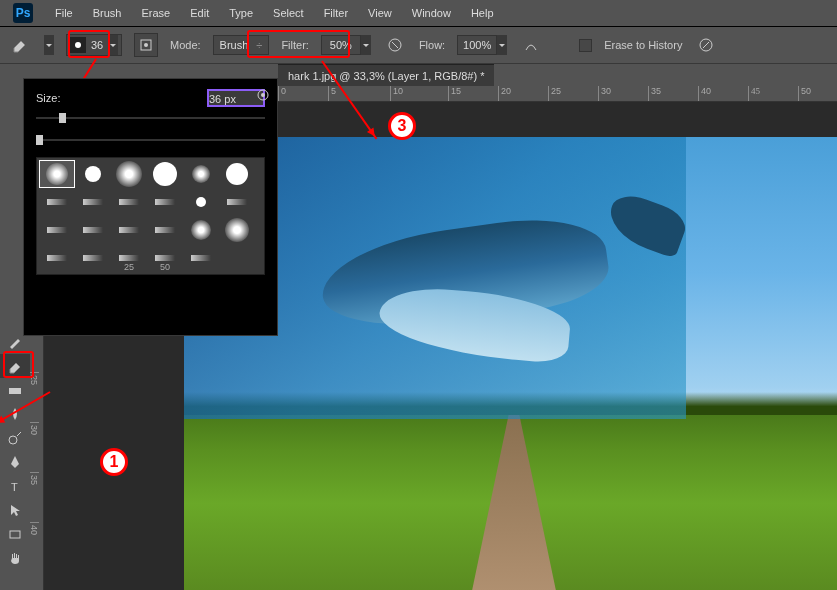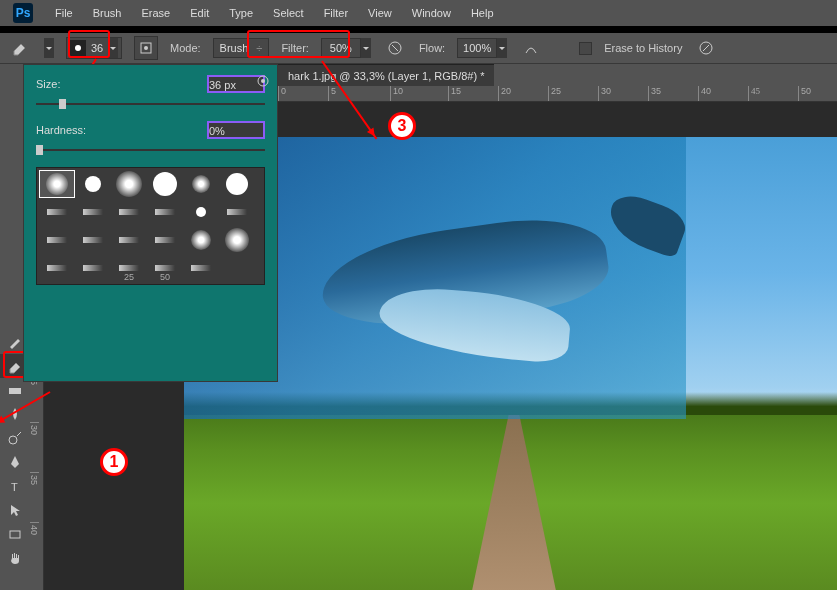--- a/index.html
+++ b/index.html
@@ -1,38 +1,38 @@
 <!DOCTYPE html>
 <html><head>
 <meta charset="utf-8">
 <style>
 *{margin:0;padding:0;box-sizing:border-box;font-family:Tahoma,Arial,sans-serif;font-size:11px;color:#ddd;user-select:none}
 body{background:#535353;width:837px;height:590px;overflow:hidden;position:relative}
 .menubar{height:26px;background:#535353;display:flex;align-items:center;padding:0 13px;gap:4px}
 .ps-logo{width:20px;height:20px;background:#001e36;border-radius:3px;display:flex;align-items:center;justify-content:center;margin-right:10px}
 .ps-logo span{color:#31a8ff;font-weight:bold;font-size:12px}
 .menu-item{padding:4px 8px;cursor:pointer}
-.optbar{height:38px;background:#535353;border-top:7px solid #000000;border-bottom:1px solid #383838;display:flex;align-items:center;padding:4px 8px;gap:12px}
+.optbar{height:38px;background:#535353;border-top:1px solid #000000;border-bottom:1px solid #383838;display:flex;align-items:center;padding:4px 8px;gap:12px}
 .tool-icon{width:24px;height:24px;display:flex;align-items:center;justify-content:center}
 .brush-preview{display:flex;align-items:center;gap:2px;background:#474747;border:1px solid #333;padding:1px 3px;height:22px}
 .brush-dot{width:16px;height:16px;background:#222;display:flex;align-items:center;justify-content:center}
 .brush-dot::after{content:"";width:6px;height:6px;background:#fff;border-radius:50%}
 .dd-arrow{width:10px;height:20px;background:#383838;display:flex;align-items:center;justify-content:center}
 .dd-arrow::after{content:"";border:3px solid transparent;border-top-color:#ccc;margin-top:3px}
 .icon-btn{width:24px;height:24px;background:#474747;border:1px solid #333;display:flex;align-items:center;justify-content:center}
 .opt-label{color:#ccc}
 .opt-select{background:#474747;border:1px solid #333;padding:2px 6px;display:flex;align-items:center;gap:8px;height:20px}
 .opt-input{background:#474747;border:1px solid #333;padding:2px 4px;width:40px;text-align:center;height:20px;display:flex;align-items:center;justify-content:center}
 .checkbox{width:13px;height:13px;border:1px solid #333;background:#474747}
 .hilite{border:2px solid #ff0000;border-radius:3px;position:absolute;pointer-events:none}
 .callout{width:28px;height:28px;border:3px solid #ff0000;border-radius:50%;background:#fff;display:flex;align-items:center;justify-content:center;position:absolute;pointer-events:none}
 .callout span{color:#ff0000;font-weight:bold;font-size:16px}
 .arrow-line{position:absolute;background:#ff0000;height:2px;transform-origin:left center;pointer-events:none}
 .arrow-line::after{content:"";position:absolute;right:-1px;top:-3px;border:4px solid transparent;border-left:8px solid #ff0000}
-.brush-panel{position:absolute;left:23px;top:64px;width:255px;height:318px;background:#0f766e;border:1px solid #383838;padding:10px 12px;z-index:5}
+.brush-panel{position:absolute;left:23px;top:78px;width:255px;height:258px;background:#000000;border:1px solid #383838;padding:10px 12px;z-index:5}
 .bp-row{display:flex;align-items:center;justify-content:space-between;margin-bottom:6px}
 .bp-val{background:#3a3a3a;border:2px solid #8b5cf6;width:58px;height:18px;text-align:left;line-height:16px}
 .bp-slider{height:10px;position:relative;margin-bottom:12px}
 .bp-slider::before{content:"";position:absolute;left:0;right:0;top:4px;height:2px;background:#333}
 .bp-knob{position:absolute;width:7px;height:10px;background:#ccc;top:0}
 .bp-gear{position:absolute;right:6px;top:8px;width:16px;height:16px}
 .preset-grid{display:grid;grid-template-columns:repeat(6,36px);grid-auto-rows:28px;gap:0;background:#3a3a3a;border:1px solid #222;padding:2px;max-height:140px;overflow:hidden}
 .preset{display:flex;align-items:center;justify-content:center;border:1px solid transparent}
 .preset.sel{border:1px solid #fff;background:#555}
 .p-soft{width:22px;height:22px;border-radius:50%;background:radial-gradient(circle,#fff 0%,#fff 20%,transparent 80%)}
@@ -188,24 +188,20 @@
         <circle cx="8" cy="8" r="2" fill="#ccc"></circle>
       </svg>
   </div>
   <div class="bp-row">
     <span>Size:</span>
     <div class="bp-val"><span>36 px</span></div>
   </div>
   <div class="bp-slider">
       <div class="bp-knob" style="left:10%"></div>
     </div>
-  <div class="bp-row">
-    <span>Hardness:</span>
-    <div class="bp-val"><span>0%</span></div>
-  </div>
   <div class="bp-slider">
       <div class="bp-knob" style="left:0"></div>
     </div>
   <div class="preset-grid">
     <div class="preset sel">
         <div class="p-soft"></div>
       </div>
     <div class="preset">
         <div class="p-hard p-med"></div>
       </div>

